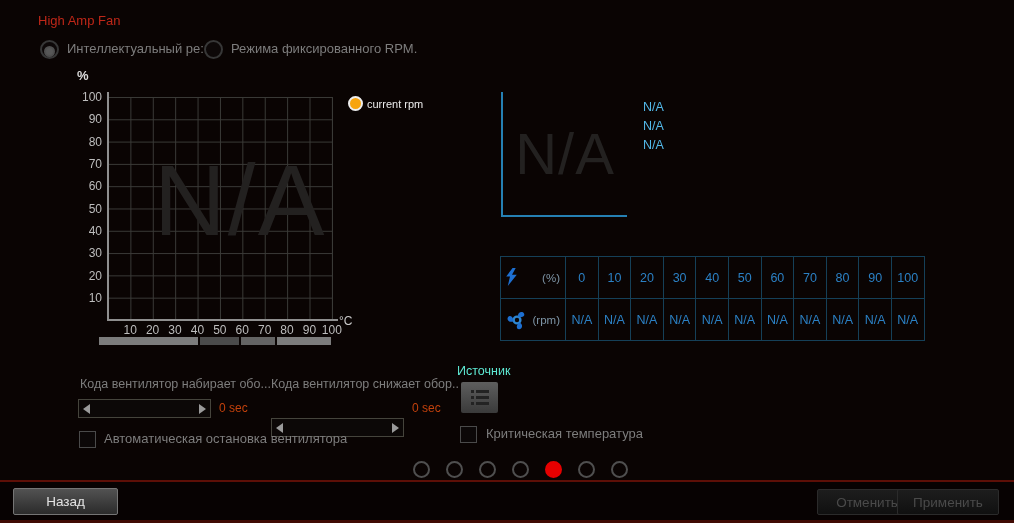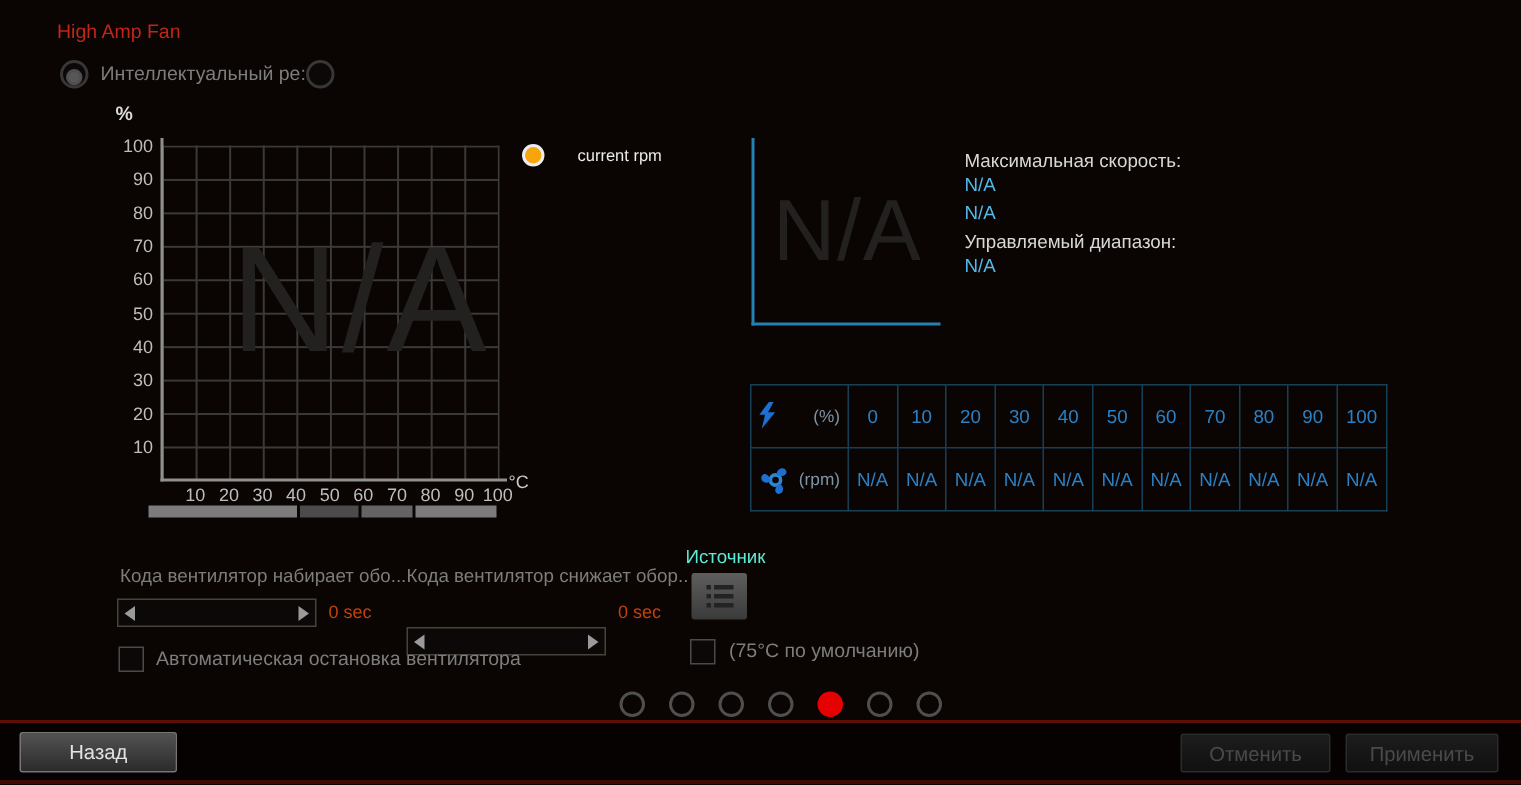--- a/index.html
+++ b/index.html
@@ -40,21 +40,21 @@
   .xticks{left:119px;top:323px;width:224px;display:flex;}
   .xticks span{flex:1;font-size:12px;color:#bdbdbd;text-align:center;}
   .x-unit{left:339px;top:314px;font-size:12px;color:#c9c9c9;}
   .zone{top:337px;height:8px;}
   .zone1{left:99px;width:99px;background:#7c7c7c;}
   .zone2{left:200px;width:39px;background:#4b4b4b;}
   .zone3{left:241px;width:34px;background:#646464;}
   .zone4{left:277px;width:54px;background:#7c7c7c;}
   .legend{left:348px;top:96px;display:flex;align-items:center;}
   .legend-dot{width:11px;height:11px;border-radius:50%;background:#f7a40d;border:2px solid #ededed;}
-  .legend-label{margin-left:22px;font-size:11px;color:#ececec;}
+  .legend-label{margin-left:4px;font-size:11px;color:#ececec;}
 
   
   .na-panel{
     left:501px;top:92px;width:124px;height:123px;
     border-left:2px solid #2580b3;border-bottom:2px solid #2580b3;
     display:flex;align-items:center;justify-content:center;
   }
   .na-panel-text{font-size:58px;color:#232120;letter-spacing:1px;}
   .status-list{left:643px;top:99px;}
   .status-item{margin-bottom:3px;}
@@ -110,37 +110,38 @@
     left:13px;top:488px;width:105px;height:27px;
     background:linear-gradient(#525252,#2b2b2b);border:1px solid #757575;border-radius:2px;
     color:#e3e3e3;font-size:13.5px;display:flex;align-items:center;justify-content:center;
     font-family:"Liberation Sans",sans-serif;box-sizing:border-box;
   }
   .btn-disabled{
     height:26px;background:linear-gradient(#1d1d1d,#101010);border:1px solid #2b2b2b;border-radius:2px;
     color:#4a4a4a;font-size:13.5px;display:flex;align-items:center;justify-content:center;
     font-family:"Liberation Sans",sans-serif;box-sizing:border-box;
   }
-  .btn-cancel{left:787px;top:489px;width:100px;}
+  .btn-cancel{left:817px;top:489px;width:100px;}
   .btn-apply{left:897px;top:489px;width:102px;}
 
   svg{display:block;}
 </style>
 </head>
 <body>
 
 <div class="app">
 
   <div class="abs fan-title">High Amp Fan</div>
 
   <div class="abs radio checked" style="left:40px;top:40px;">
       <div class="dot"></div>
     </div>
   <div class="abs radio-label" style="left:67px;top:41px;">Интеллектуальный ре:</div>
   <div class="abs radio" style="left:204px;top:40px;"></div>
+  <div class="abs radio-label" style="left:231px;top:41px;">Режима фиксированного RPM.</div>
 
   <div class="abs y-unit">%</div>
   <div class="abs yticks">
     <span>100</span>
     <span>90</span>
     <span>80</span>
     <span>70</span>
     <span>60</span>
     <span>50</span>
     <span>40</span>
@@ -174,28 +175,26 @@
   <div class="abs legend">
     <span class="legend-dot"></span>
     <span class="legend-label">current rpm</span>
   </div>
 
   <div class="abs na-panel">
     <span class="na-panel-text">N/A</span>
   </div>
   <div class="abs status-list">
     <div class="status-item">
-      <div class="status-label">Максимальная скорость:</div>
       <div class="status-value">N/A</div>
     </div>
     <div class="status-item">
       <div class="status-value">N/A</div>
     </div>
     <div class="status-item">
-      <div class="status-label">Управляемый диапазон:</div>
       <div class="status-value">N/A</div>
     </div>
   </div>
 
   <table class="abs rpm-table">
     <tbody>
         <tr>
       <td class="head">
         <div class="head-cell">
           <svg width="13" height="19" viewBox="0 0 12 18">
@@ -269,21 +268,21 @@
     <div class="li-row">
         <span class="li-dot"></span>
         <span class="li-bar"></span>
       </div>
   </div>
 
   <div class="abs checkbox" style="left:79px;top:431px;"></div>
   <div class="abs cb-label" style="left:104px;top:431px;text-align:center;">Автоматическая остановка вентилятора</div>
   <div class="abs checkbox" style="left:460px;top:426px;"></div>
   <div class="abs" style="left:486px;top:426px;">
-    <div class="cb-label">(75°C по умолчанию)</div>
+    <div class="cb-label">Критическая температура</div>
   </div>
 
   <div class="abs dots">
     <span class="dot"></span>
     <span class="dot"></span>
     <span class="dot"></span>
     <span class="dot"></span>
     <span class="dot active"></span>
     <span class="dot"></span>
     <span class="dot"></span>

